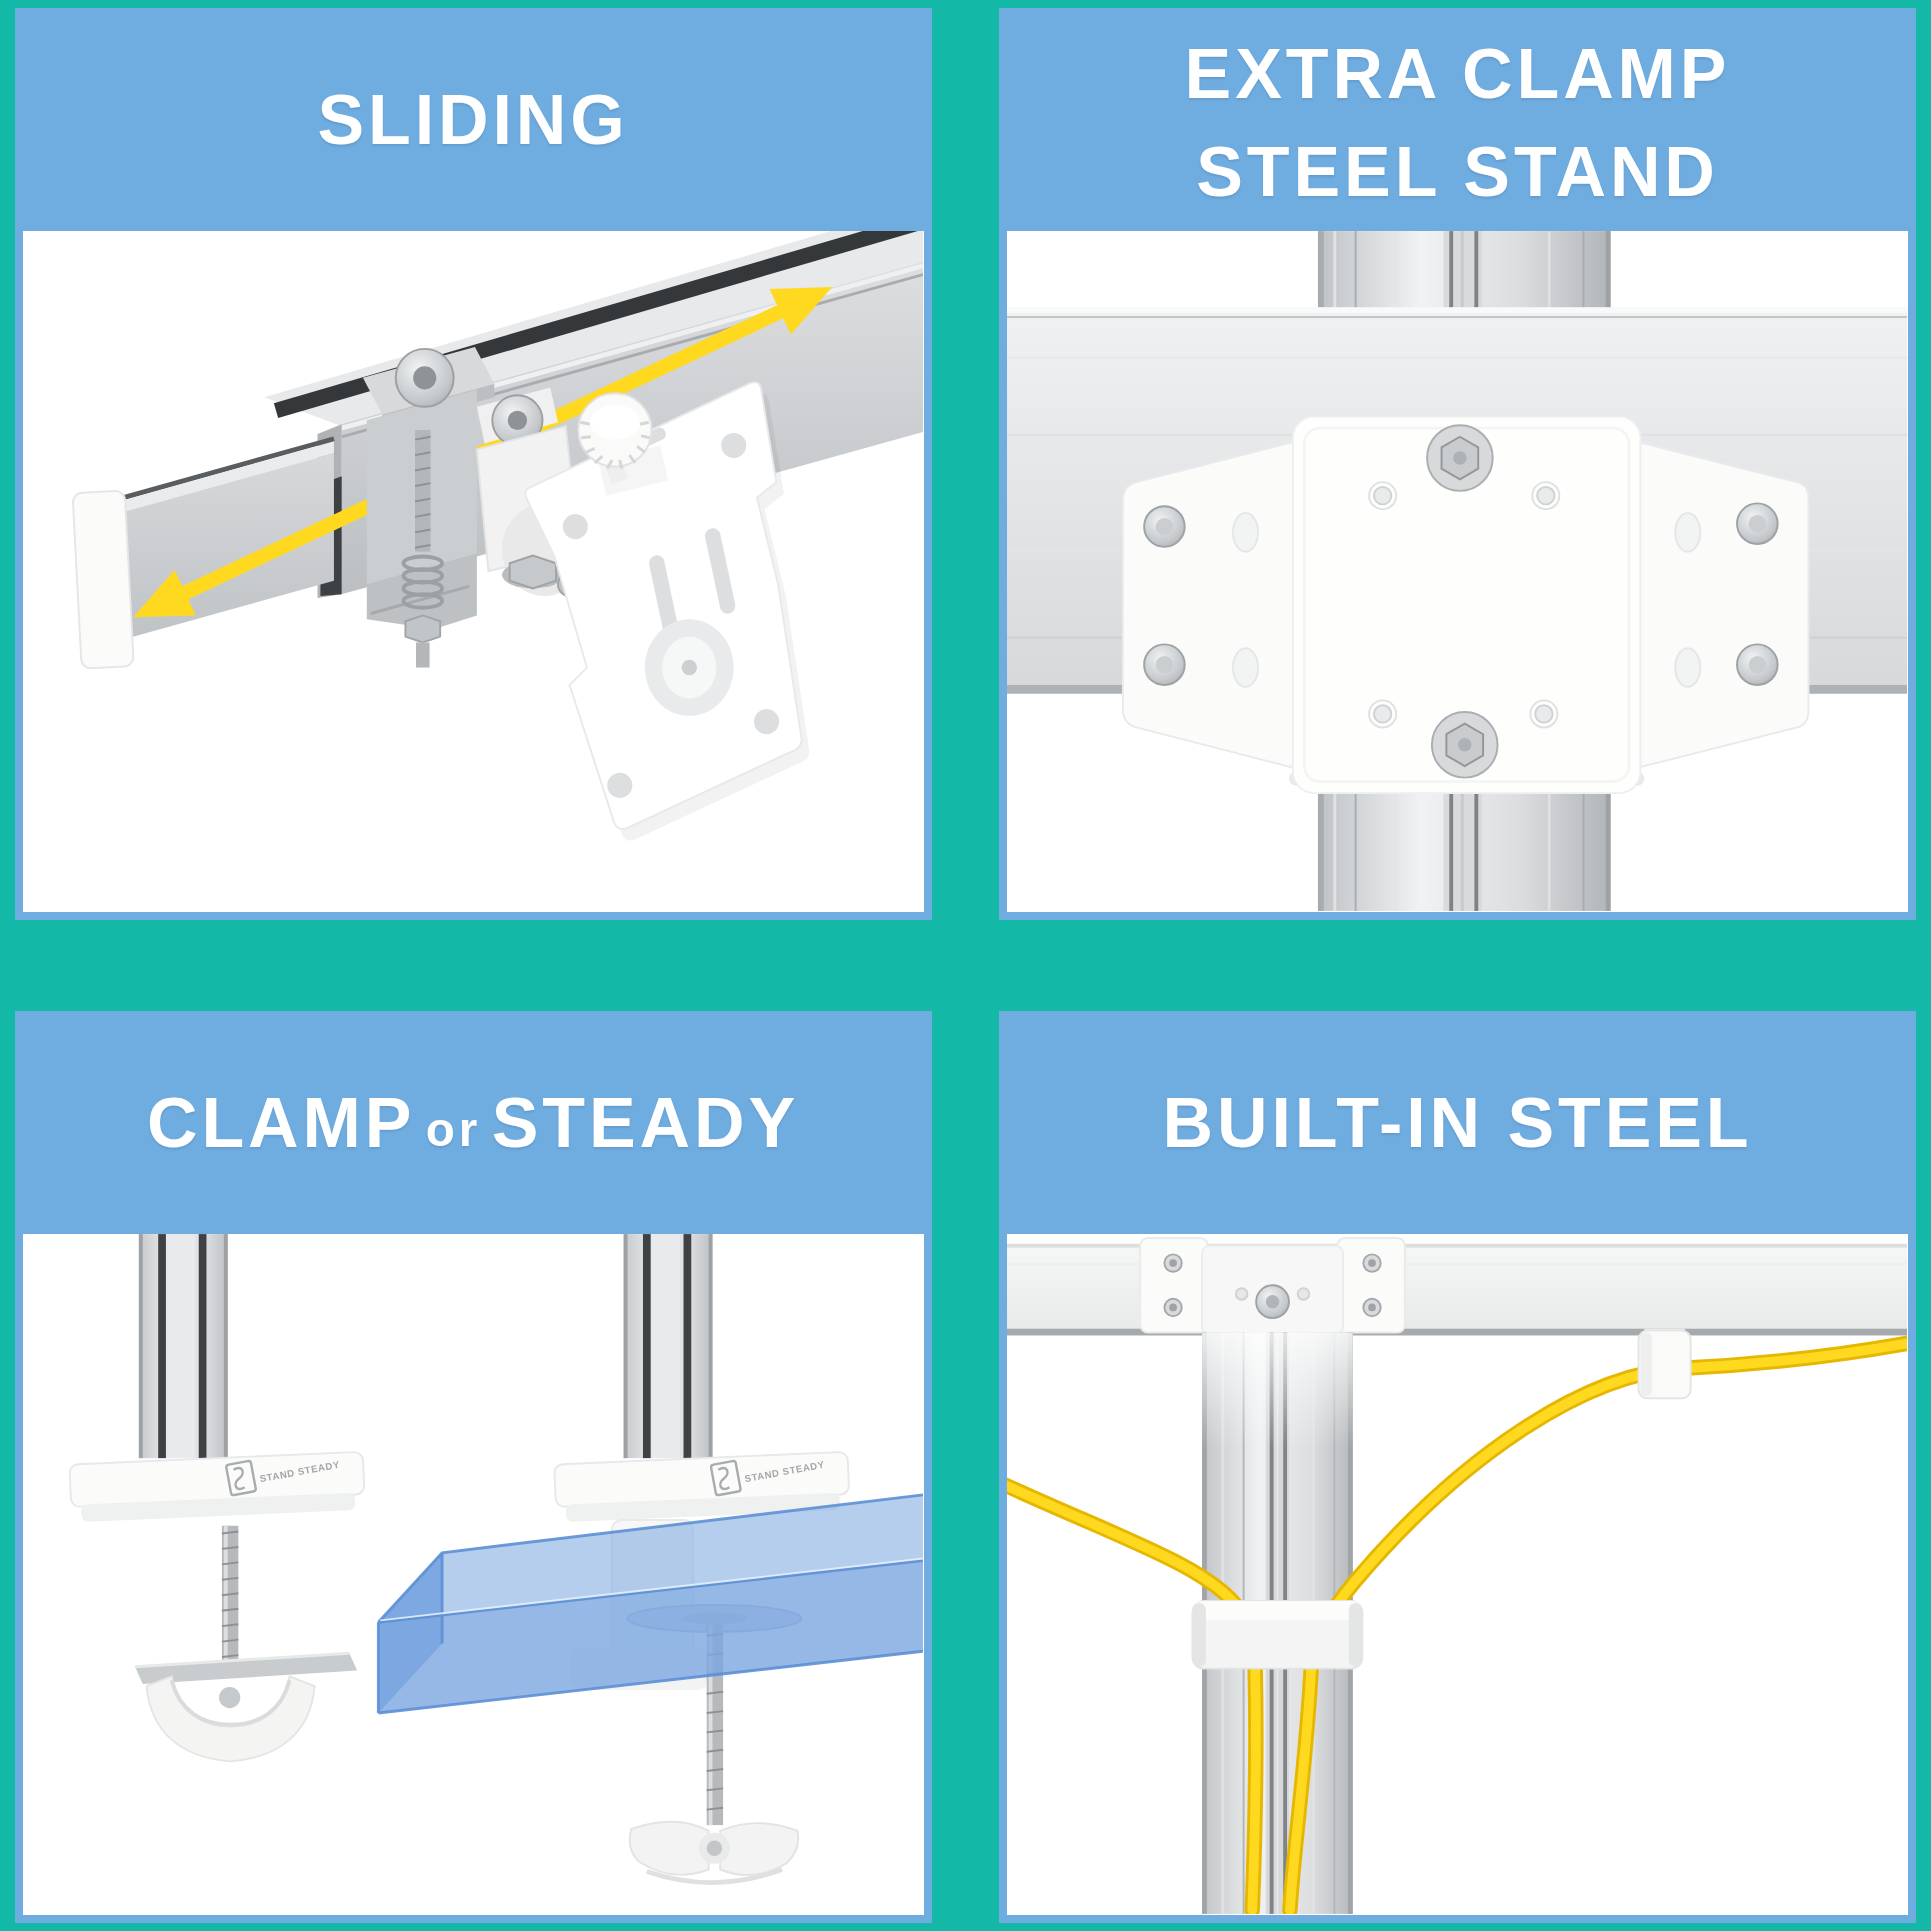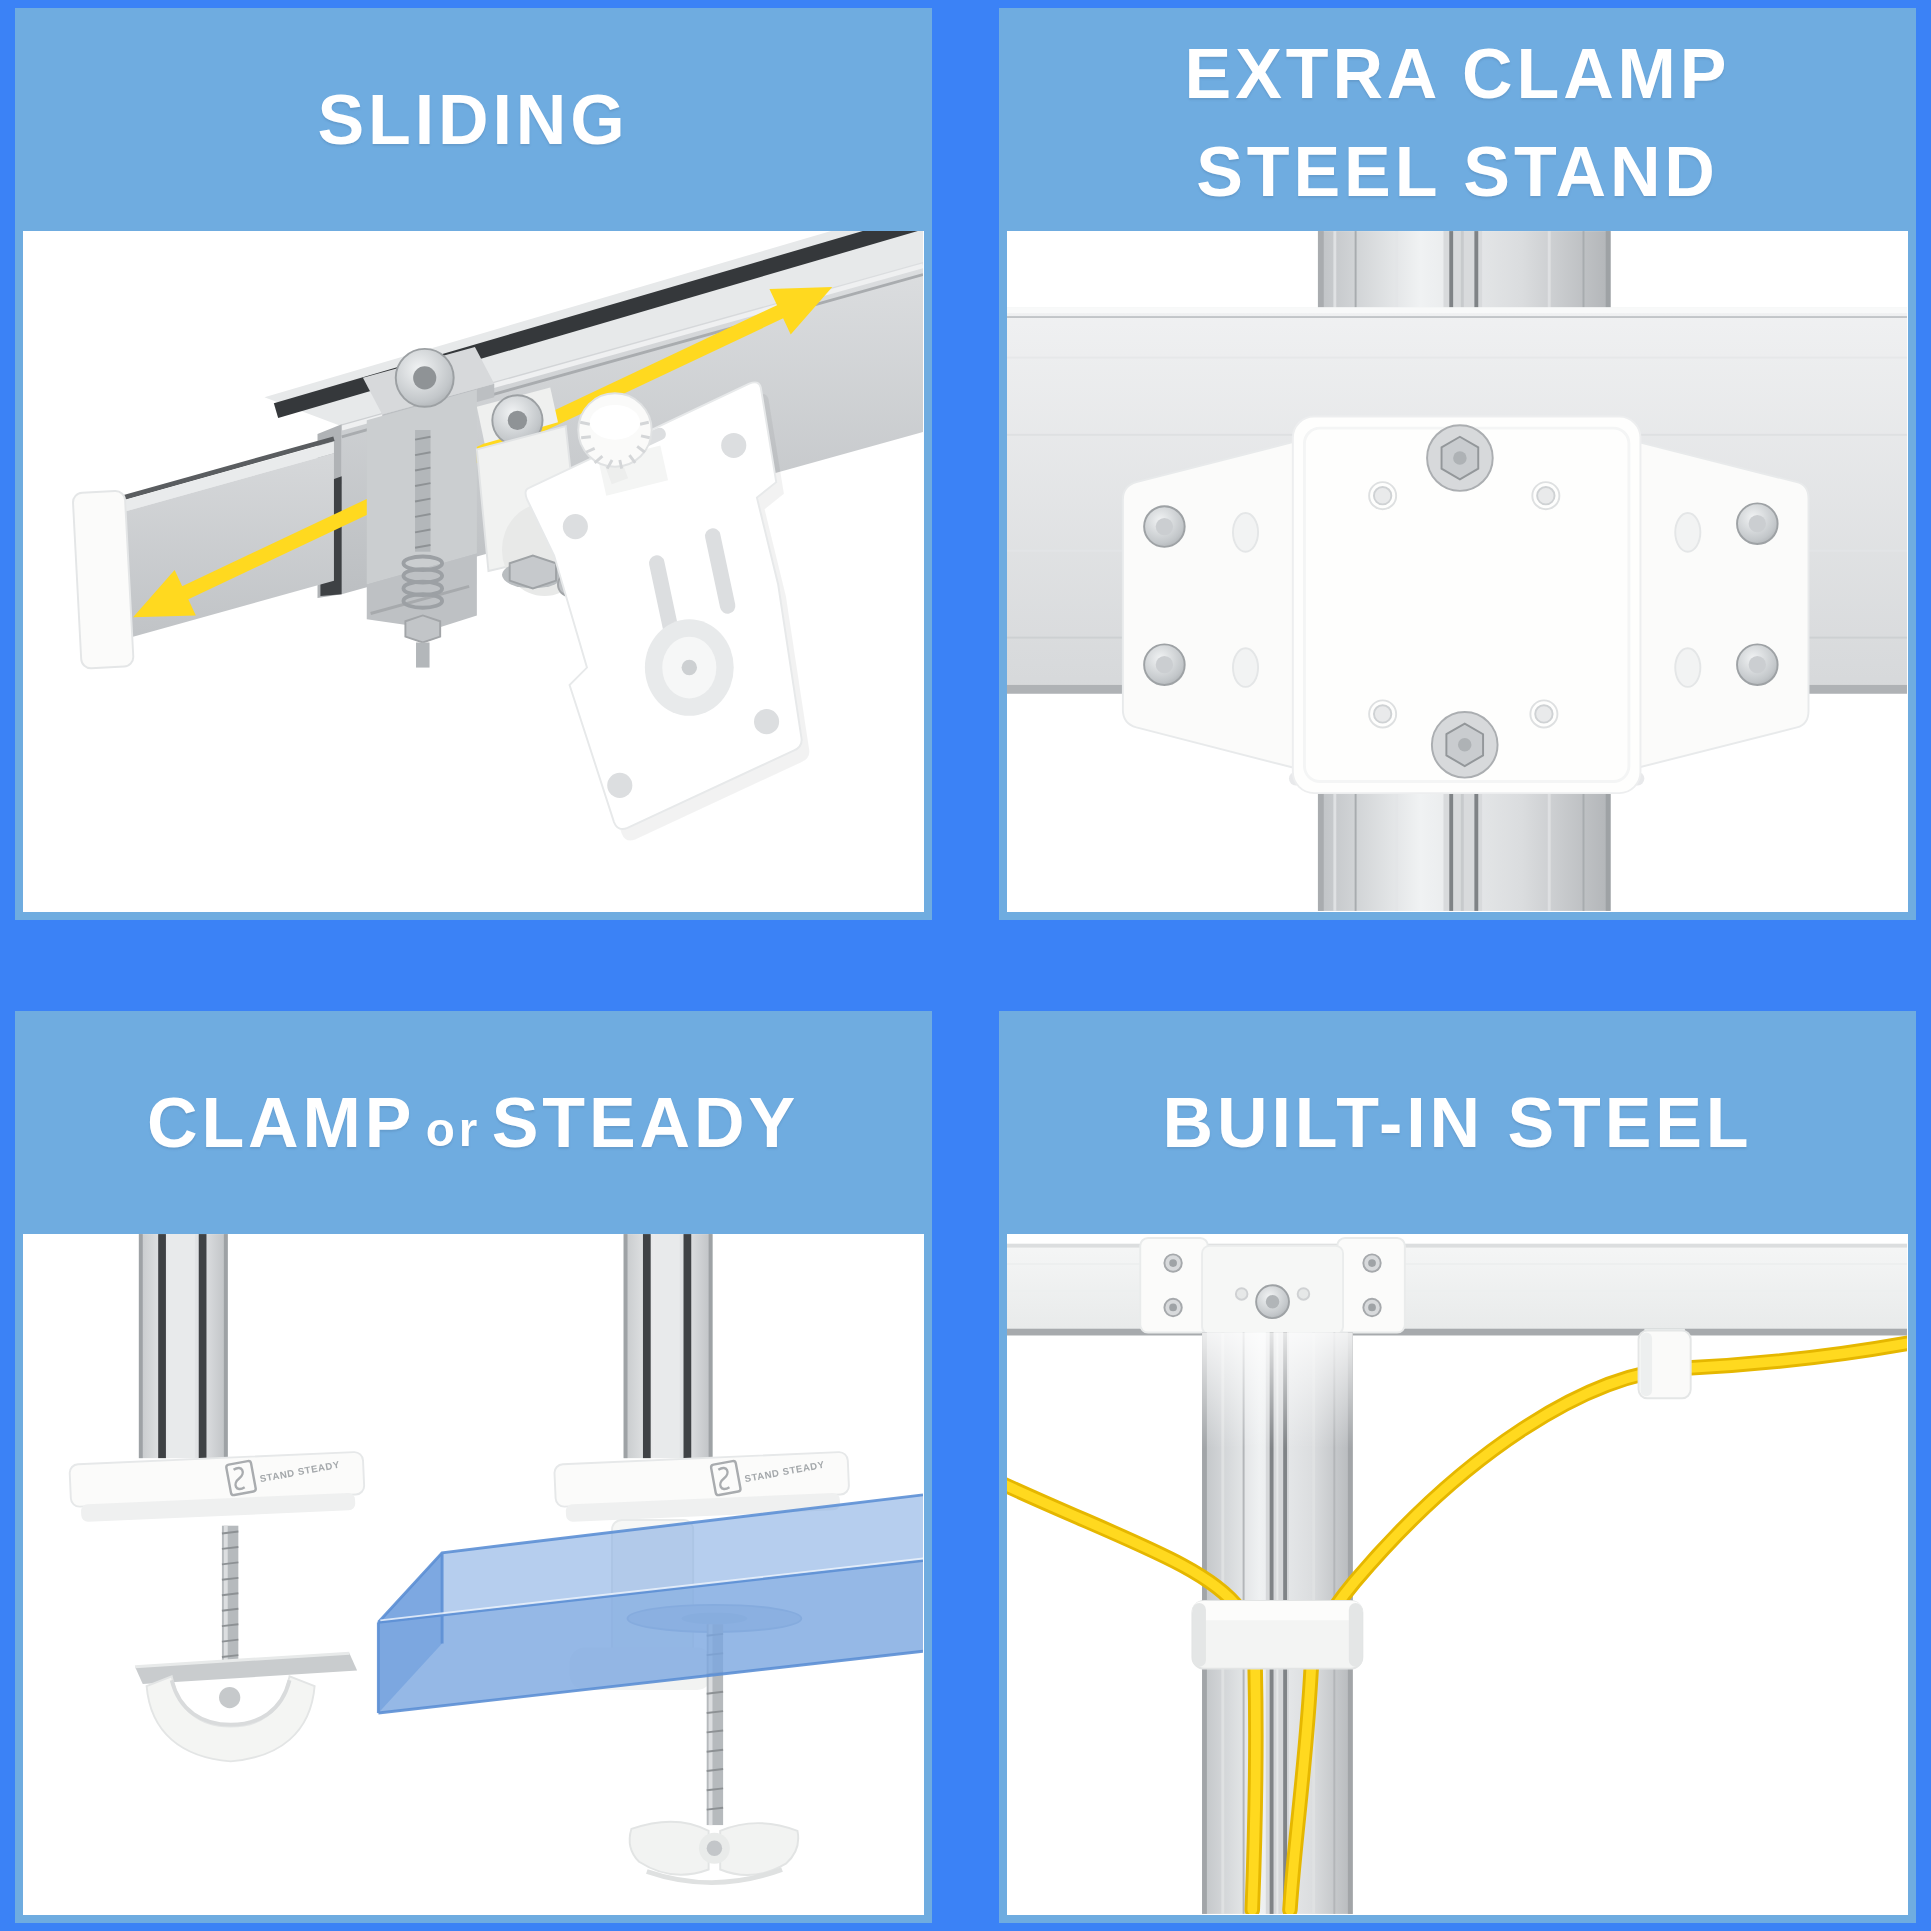--- a/index.html
+++ b/index.html
@@ -2,21 +2,21 @@
 <html style="--accent: #6FACE0; --yellow: #FFD91F; --desk: #7AA6E0;"><head>
 <meta charset="utf-8">
 <style>
   :root{
     --accent:#6FACE0;
     --yellow:#FFD91F;
     --desk:#7AA6E0;
   }
   html,body{margin:0;padding:0;background:#FFFFFF;}
   .canvas{
-    position:relative;width:1931px;height:1931px;background:#3b82f6;
+    position:relative;width:1931px;height:1931px;background:#14b8a6;
     font-family:"Liberation Sans", sans-serif;overflow:hidden;
   }
   .panel{
     position:absolute;width:917px;height:912px;box-sizing:border-box;
     border:8.7px solid var(--accent);background:#FFFFFF;
   }
   .panel.tl{left:14.5px;top:7.7px;}
   .panel.tr{left:999px;top:7.7px;}
   .panel.bl{left:14.5px;top:1011px;}
   .panel.br{left:999px;top:1011px;}

